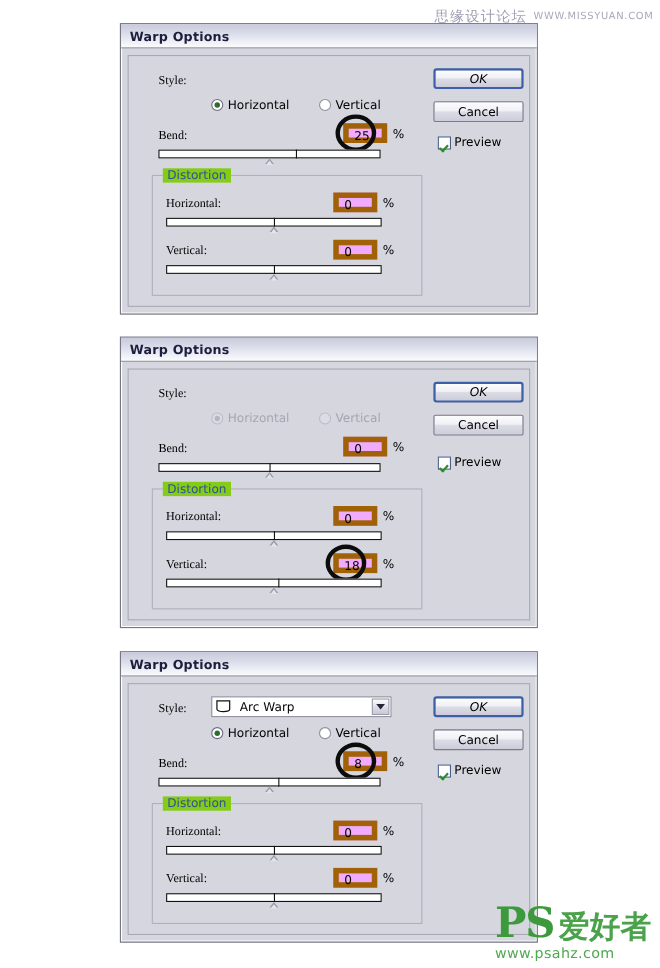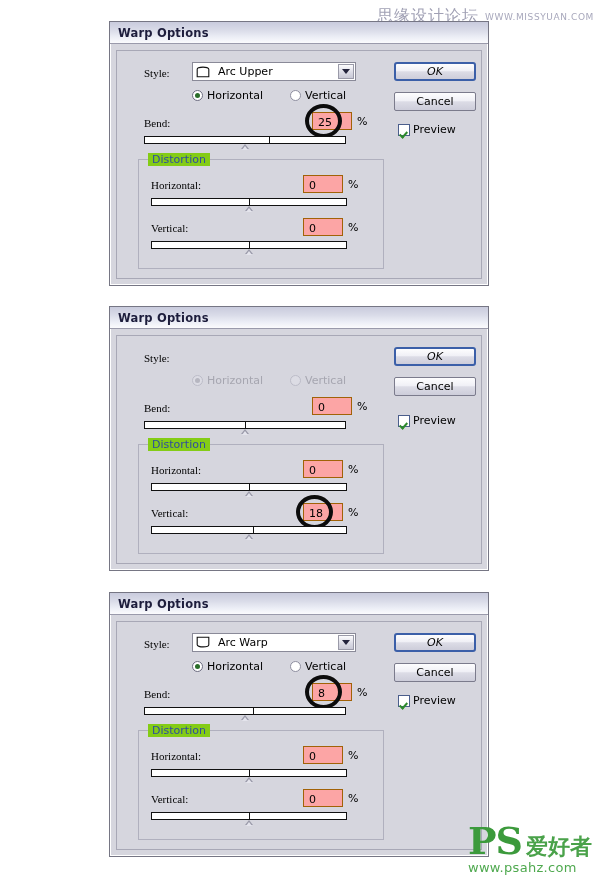--- a/index.html
+++ b/index.html
@@ -12,36 +12,36 @@
   }
 
   
   .wm-top{
     position:absolute;top:6px;right:6px;
     display:flex;align-items:center;gap:6px;
     color:#9b9bb0;
     white-space:nowrap;
     pointer-events:none;
   }
-  .wm-top .cn{font-size:16px;letter-spacing:1px;color:#a0a0b4;font-family:"DejaVu Sans",sans-serif;}
+  .wm-top .cn{font-size:13px;letter-spacing:1px;color:#a0a0b4;font-family:"DejaVu Sans",sans-serif;}
   .wm-top .url{font-size:9px;letter-spacing:.6px;color:#a8a8bc;}
 
   .wm-bottom{
     position:absolute;right:8px;bottom:6px;
     text-align:left;line-height:1;
     pointer-events:none;
   }
   .wm-bottom .ps{
     font-size:38px;font-weight:bold;color:#3c9a3c;
     font-family:"DejaVu Serif","Liberation Serif",serif;
     letter-spacing:-1px;
   }
   .wm-bottom .cn{
-    font-size:22px;font-weight:bold;color:#4aa24a;
-    font-family:Liberation Sans, sans-serif;margin-left:4px;
+    font-size:28px;font-weight:bold;color:#4aa24a;
+    font-family:Liberation Mono, monospace;margin-left:4px;
   }
   .wm-bottom .url{
     font-size:13px;color:#4fa94f;margin-top:1px;
     font-family:"DejaVu Sans",sans-serif;letter-spacing:.3px;
   }
 
   
   .dialog{
     position:absolute;
     background:#d6d6de;
@@ -122,23 +122,23 @@
   .radio.off .dot{background:#ffffff;border-color:#8f8fa0;}
   .radio.disabled .dot{background:#dcdce4;border-color:#bcbcc8;}
   .radio.disabled.on .dot:after{background:#b6b6c0;}
   .radio .rtext{font-size:11px;color:#000;white-space:nowrap;}
   .radio.disabled .rtext{color:#a6a6b0;}
 
   
   .numfield{
     position:absolute;
     width:40px;height:18px;
-    background:#fca5a5;border:1px solid #a16207;
-    box-sizing:border-box;
-    display:flex;align-items:flex-end;
+    background:#f0abfc;border:5px solid #a16207;
+    box-sizing:border-box;
+    display:flex;align-items:flex-start;
     padding-left:5px;
   }
   .numfield span{font-size:11px;color:#000;}
   .pct{position:absolute;font-size:11px;color:#000;}
 
   
   .slider{position:absolute;height:14px;}
   .slider .track{
     position:absolute;left:0;right:0;top:0;height:8px;
     background:#ffffff;border:1px solid #111;
@@ -227,31 +227,20 @@
 </div>
 
 <div class="dialog" style="left:109px;top:21px;width:380px;height:265px;">
   <div class="dlg-title">
     <span>Warp Options</span>
   </div>
   <div class="dlg-body">
 
     <div class="lbl" style="left:27px;top:16px;">Style:</div>
 
-    <div class="combo" style="left:75px;top:11px;width:164px;">
-      <span class="swatch">
-        <svg class="glyph" viewBox="0 0 14 13">
-          <path d="M1.2 4.2 C 1.2 1.4, 12.8 1.4, 12.8 4.2 L12.8 11.8 L1.2 11.8 Z" fill="#ffffff" stroke="#111" stroke-width="1.1"></path>
-        </svg>
-      </span>
-      <span class="ctext">Arc Upper</span>
-      <span class="arrowbox">
-          <i></i>
-        </span>
-    </div>
 
     <div class="radio on" style="left:75px;top:38px;">
       <span class="dot"></span>
       <span class="rtext">Horizontal</span>
     </div>
     <div class="radio off" style="left:173px;top:38px;">
       <span class="dot"></span>
       <span class="rtext">Vertical</span>
     </div>
 

